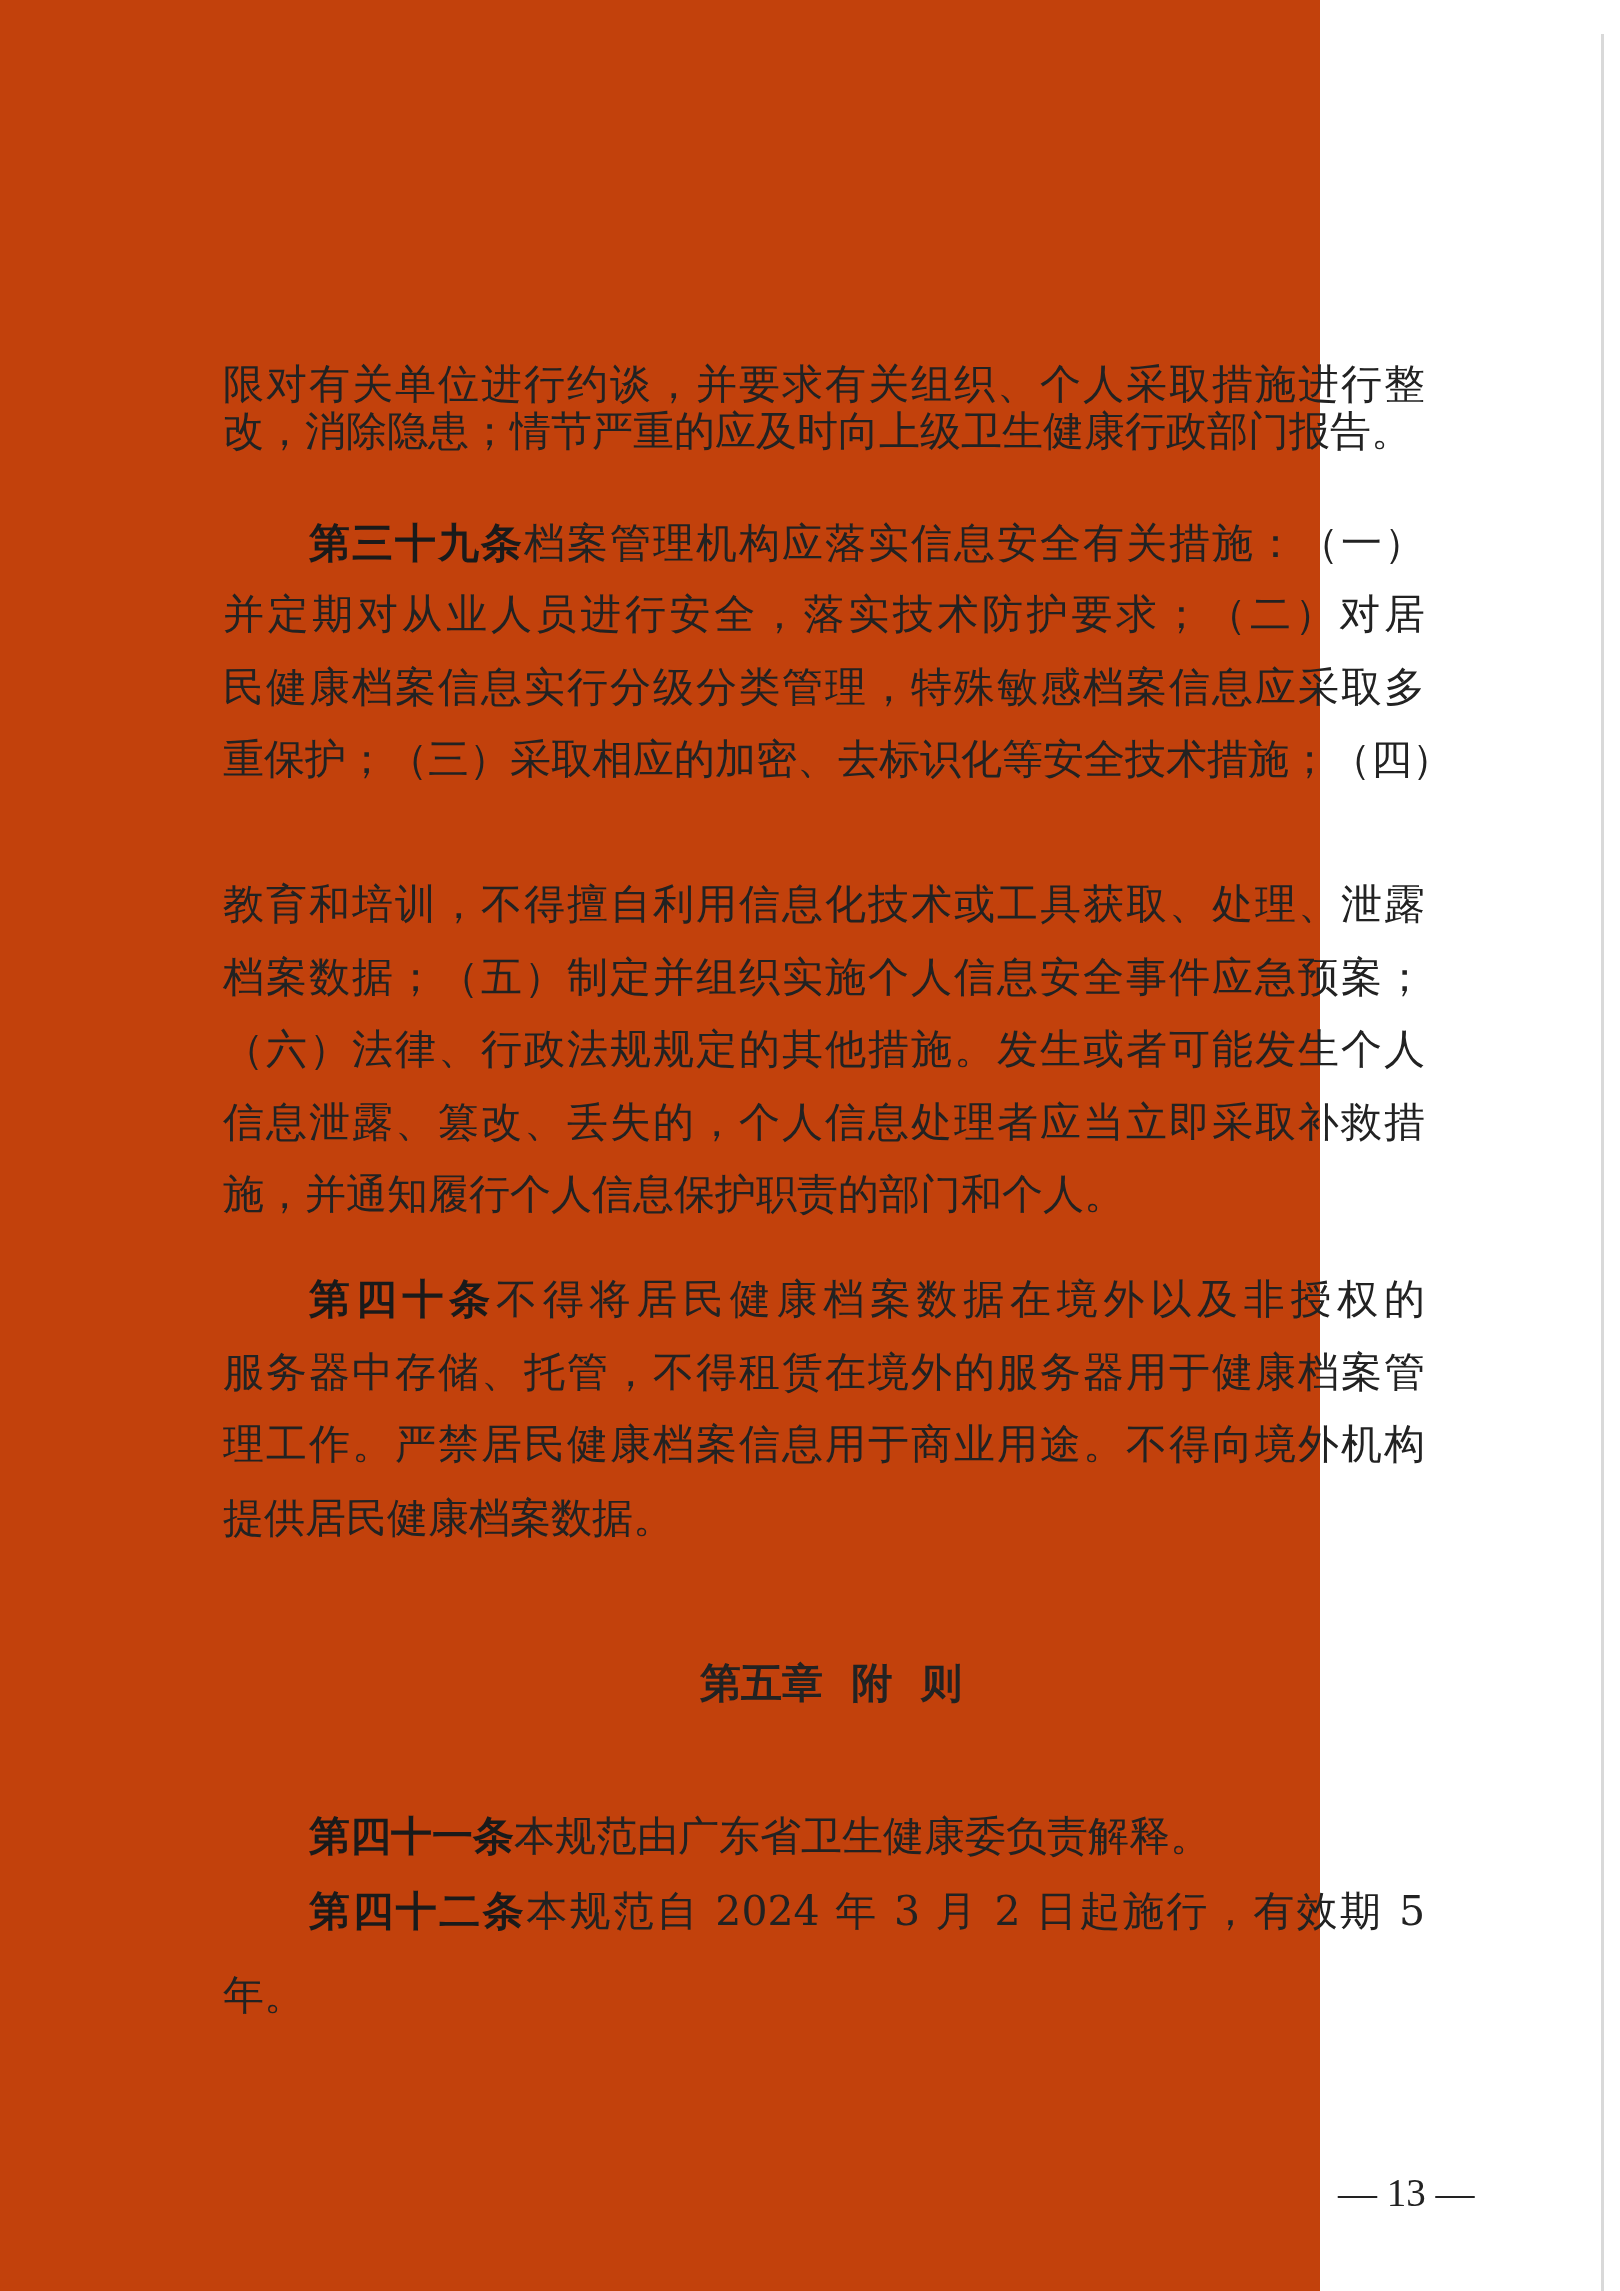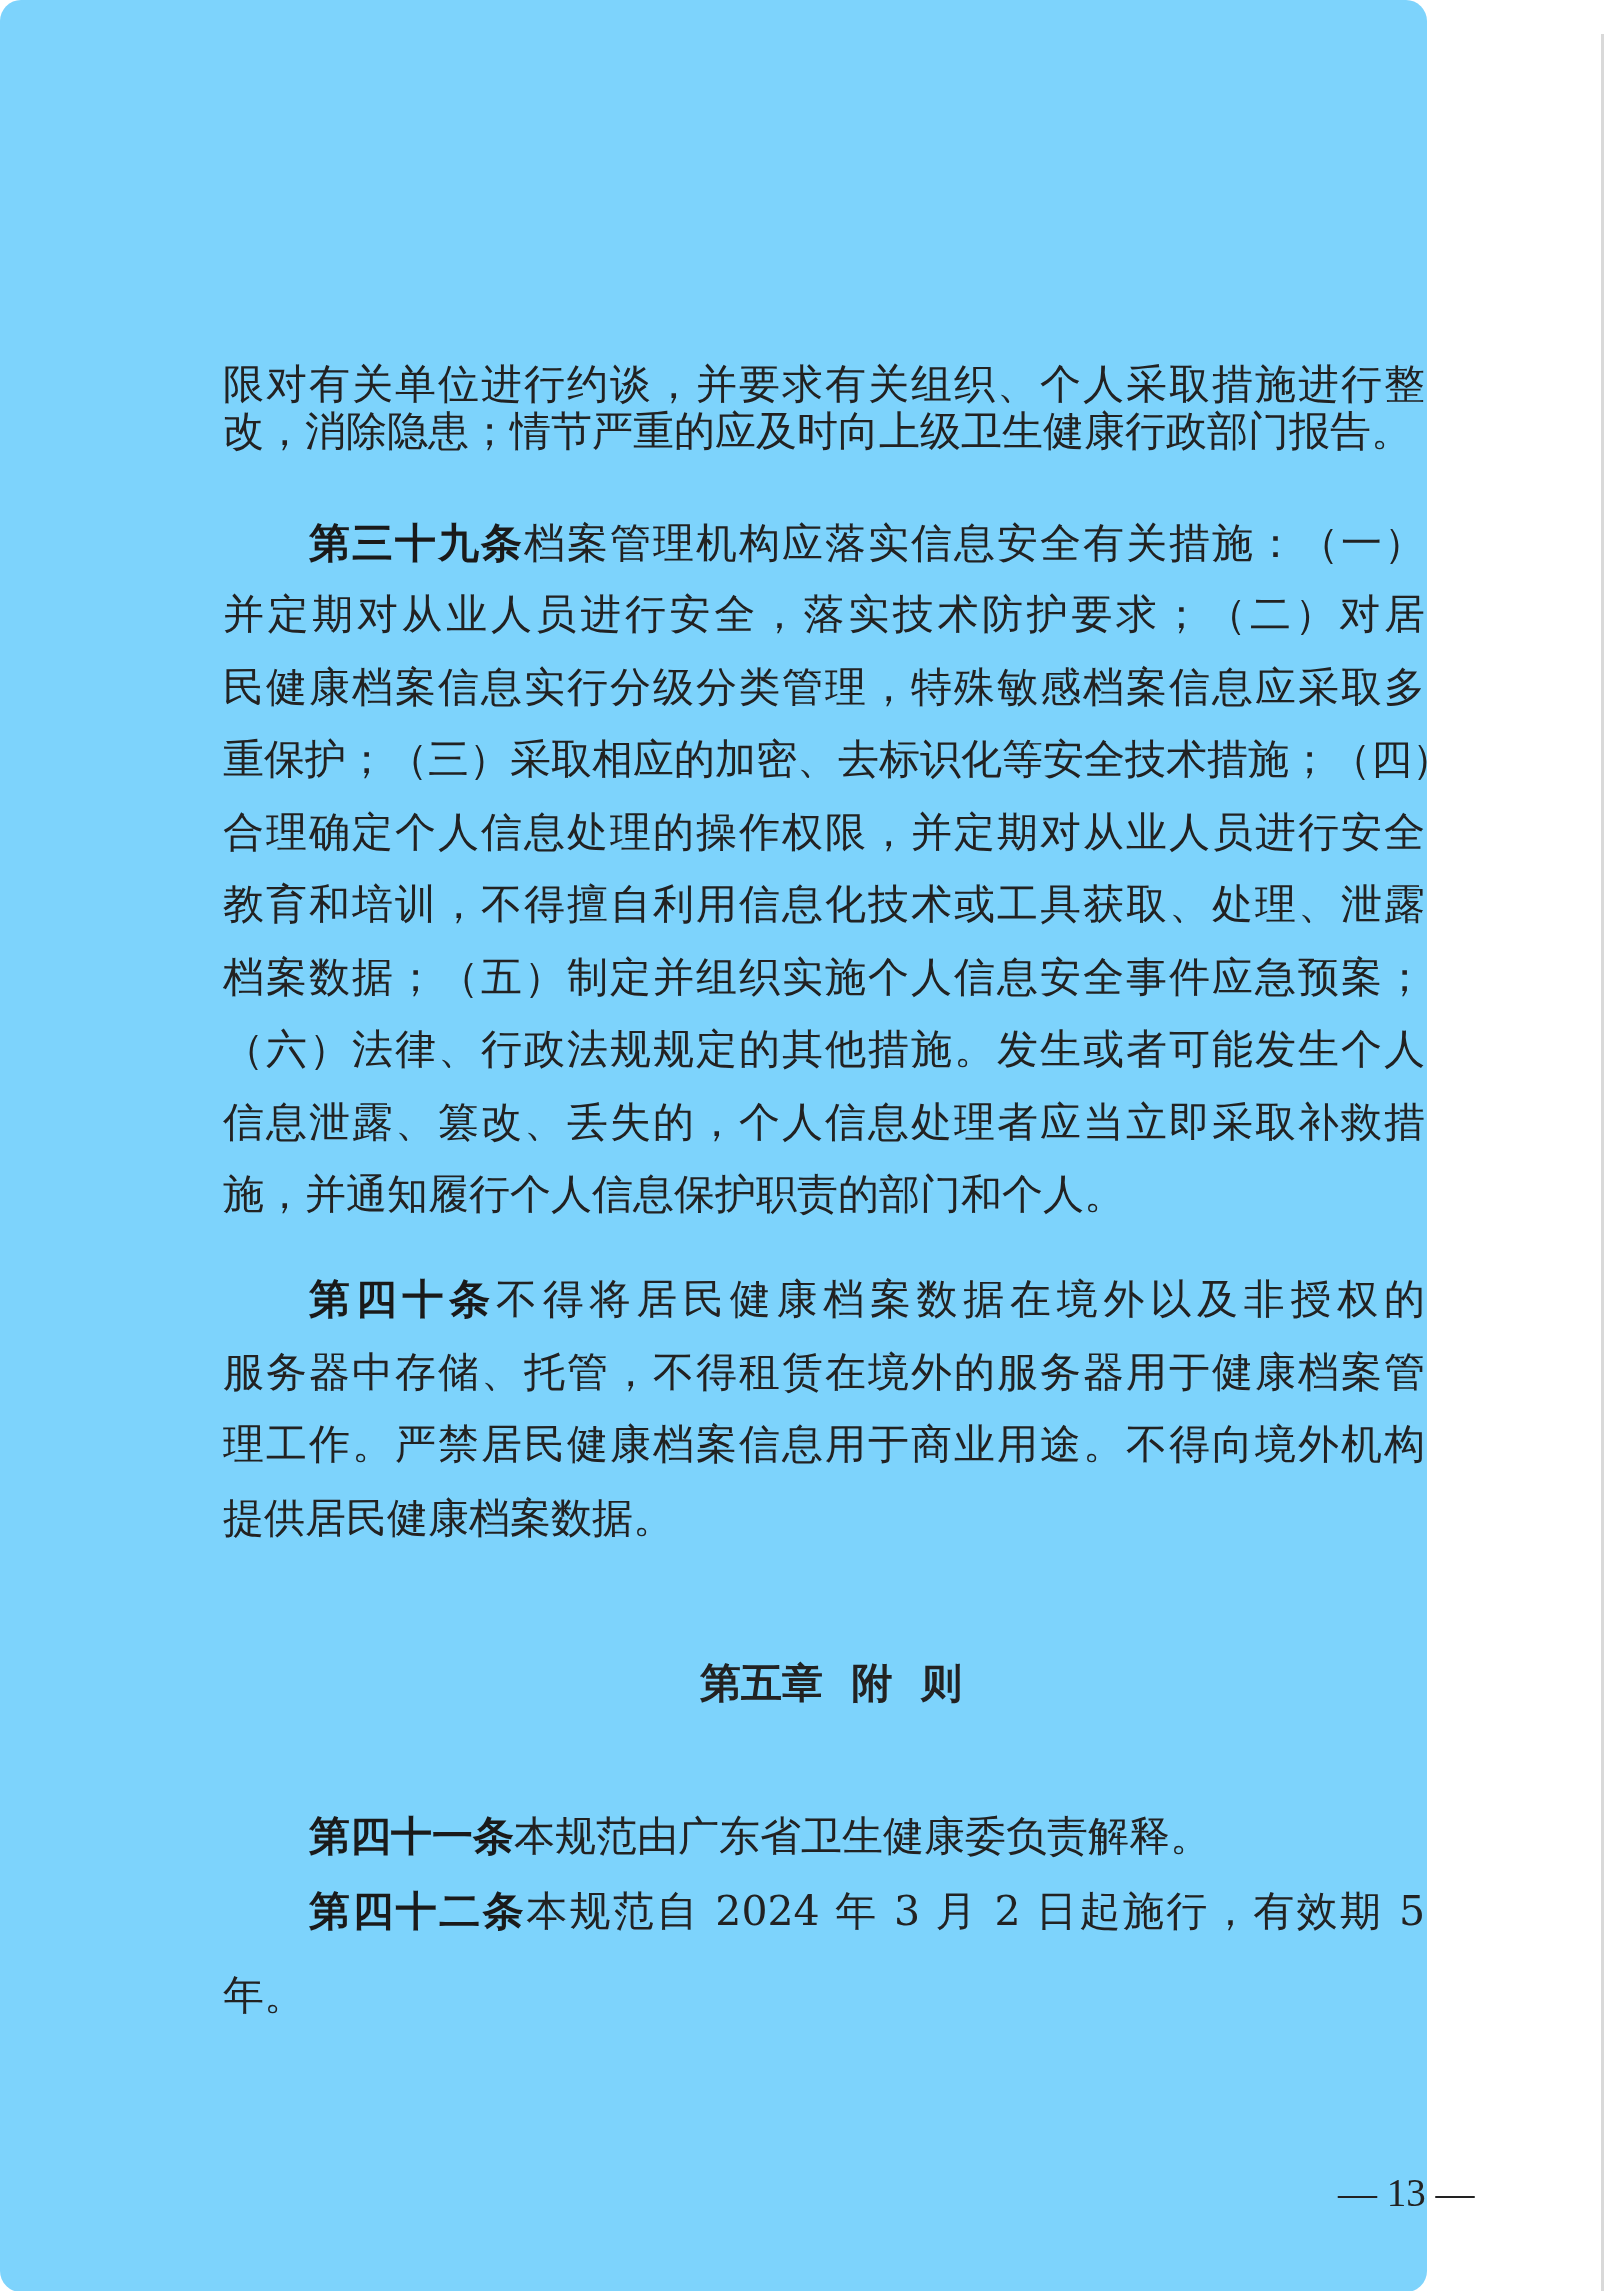--- a/index.html
+++ b/index.html
@@ -1,17 +1,17 @@
 <!DOCTYPE html>
 <html><head>
 <meta charset="utf-8">
 <style>
   html, body { margin: 0; padding: 0; background: #ffffff; }
   body { width: 1620px; height: 2292px; position: relative; overflow: hidden; }
-  .page { position: absolute; left: 0; top: 0; width: 1427px; height: 2292px; background: #7dd3fc; border-radius: 21px; }
+  .page { position: absolute; left: 0; top: 0; width: 1320px; height: 2292px; background: #c2410c; }
   .scan-edge { position: absolute; left: 1601px; top: 34px; width: 2.9px; height: 2257px; background: #d9d9d9; }
   .line {
     position: absolute; left: 223px; width: 1202px; height: 55px;
     font-family: "DejaVu Serif", "Liberation Serif", serif;
     font-size: 41px; line-height: 55px; color: #222;
     white-space: nowrap; text-align: justify; text-align-last: justify;
     letter-spacing: 0px;
   }
   .line.last { text-align-last: left; }
   .line.indent { left: 309px; width: 1116px; }
@@ -35,21 +35,20 @@
 
   <div class="line" style="top:357px">限对有关单位进行约谈，并要求有关组织、个人采取措施进行整</div>
   <div class="line last" style="top:404px">改，消除隐患；情节严重的应及时向上级卫生健康行政部门报告。</div>
 
   <div class="line indent" style="top:516px">
     <span class="art">第三十九条</span><span>档案管理机构应落实信息安全有关措施：（一）</span>
   </div>
   <div class="line" style="top:587px">并定期对从业人员进行安全，落实技术防护要求；（二）对居</div>
   <div class="line" style="top:660px">民健康档案信息实行分级分类管理，特殊敏感档案信息应采取多</div>
   <div class="line" style="top:732px">重保护；（三）采取相应的加密、去标识化等安全技术措施；（四）</div>
-  <div class="line" style="top:805px">合理确定个人信息处理的操作权限，并定期对从业人员进行安全</div>
   <div class="line" style="top:877px">教育和培训，不得擅自利用信息化技术或工具获取、处理、泄露</div>
   <div class="line" style="top:950px">档案数据；（五）制定并组织实施个人信息安全事件应急预案；</div>
   <div class="line" style="top:1022px">（六）法律、行政法规规定的其他措施。发生或者可能发生个人</div>
   <div class="line" style="top:1095px">信息泄露、篡改、丢失的，个人信息处理者应当立即采取补救措</div>
   <div class="line last" style="top:1167px">施，并通知履行个人信息保护职责的部门和个人。</div>
 
   <div class="line" style="top:1345px">服务器中存储、托管，不得租赁在境外的服务器用于健康档案管</div>
   <div class="line indent" style="top:1272px">
     <span class="art">第四十条</span><span>不得将居民健康档案数据在境外以及非授权的</span>
   </div>

